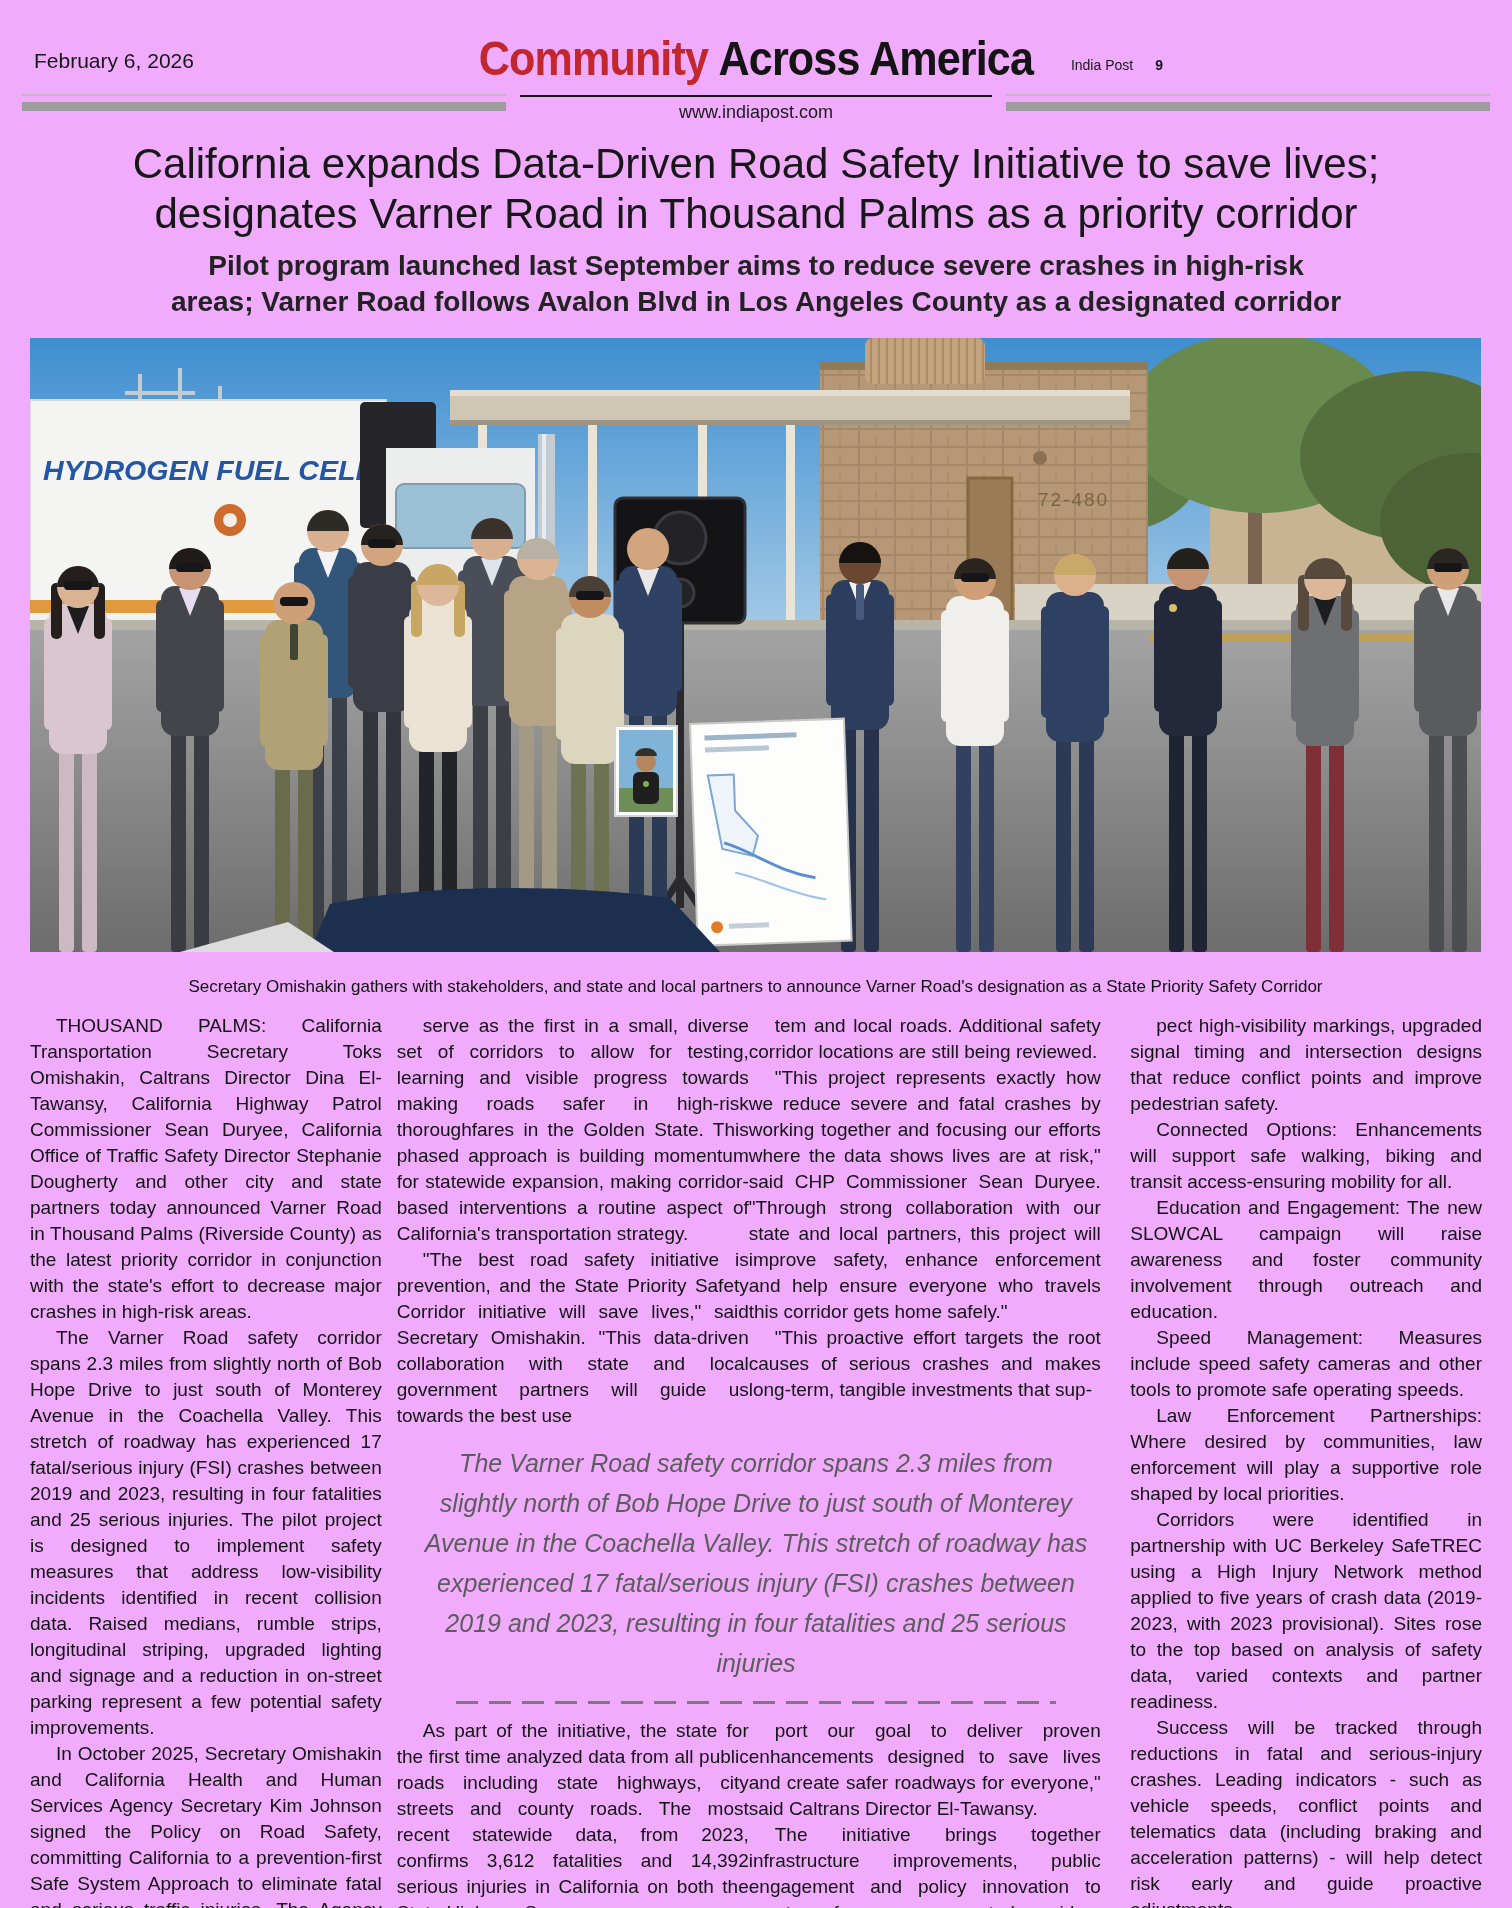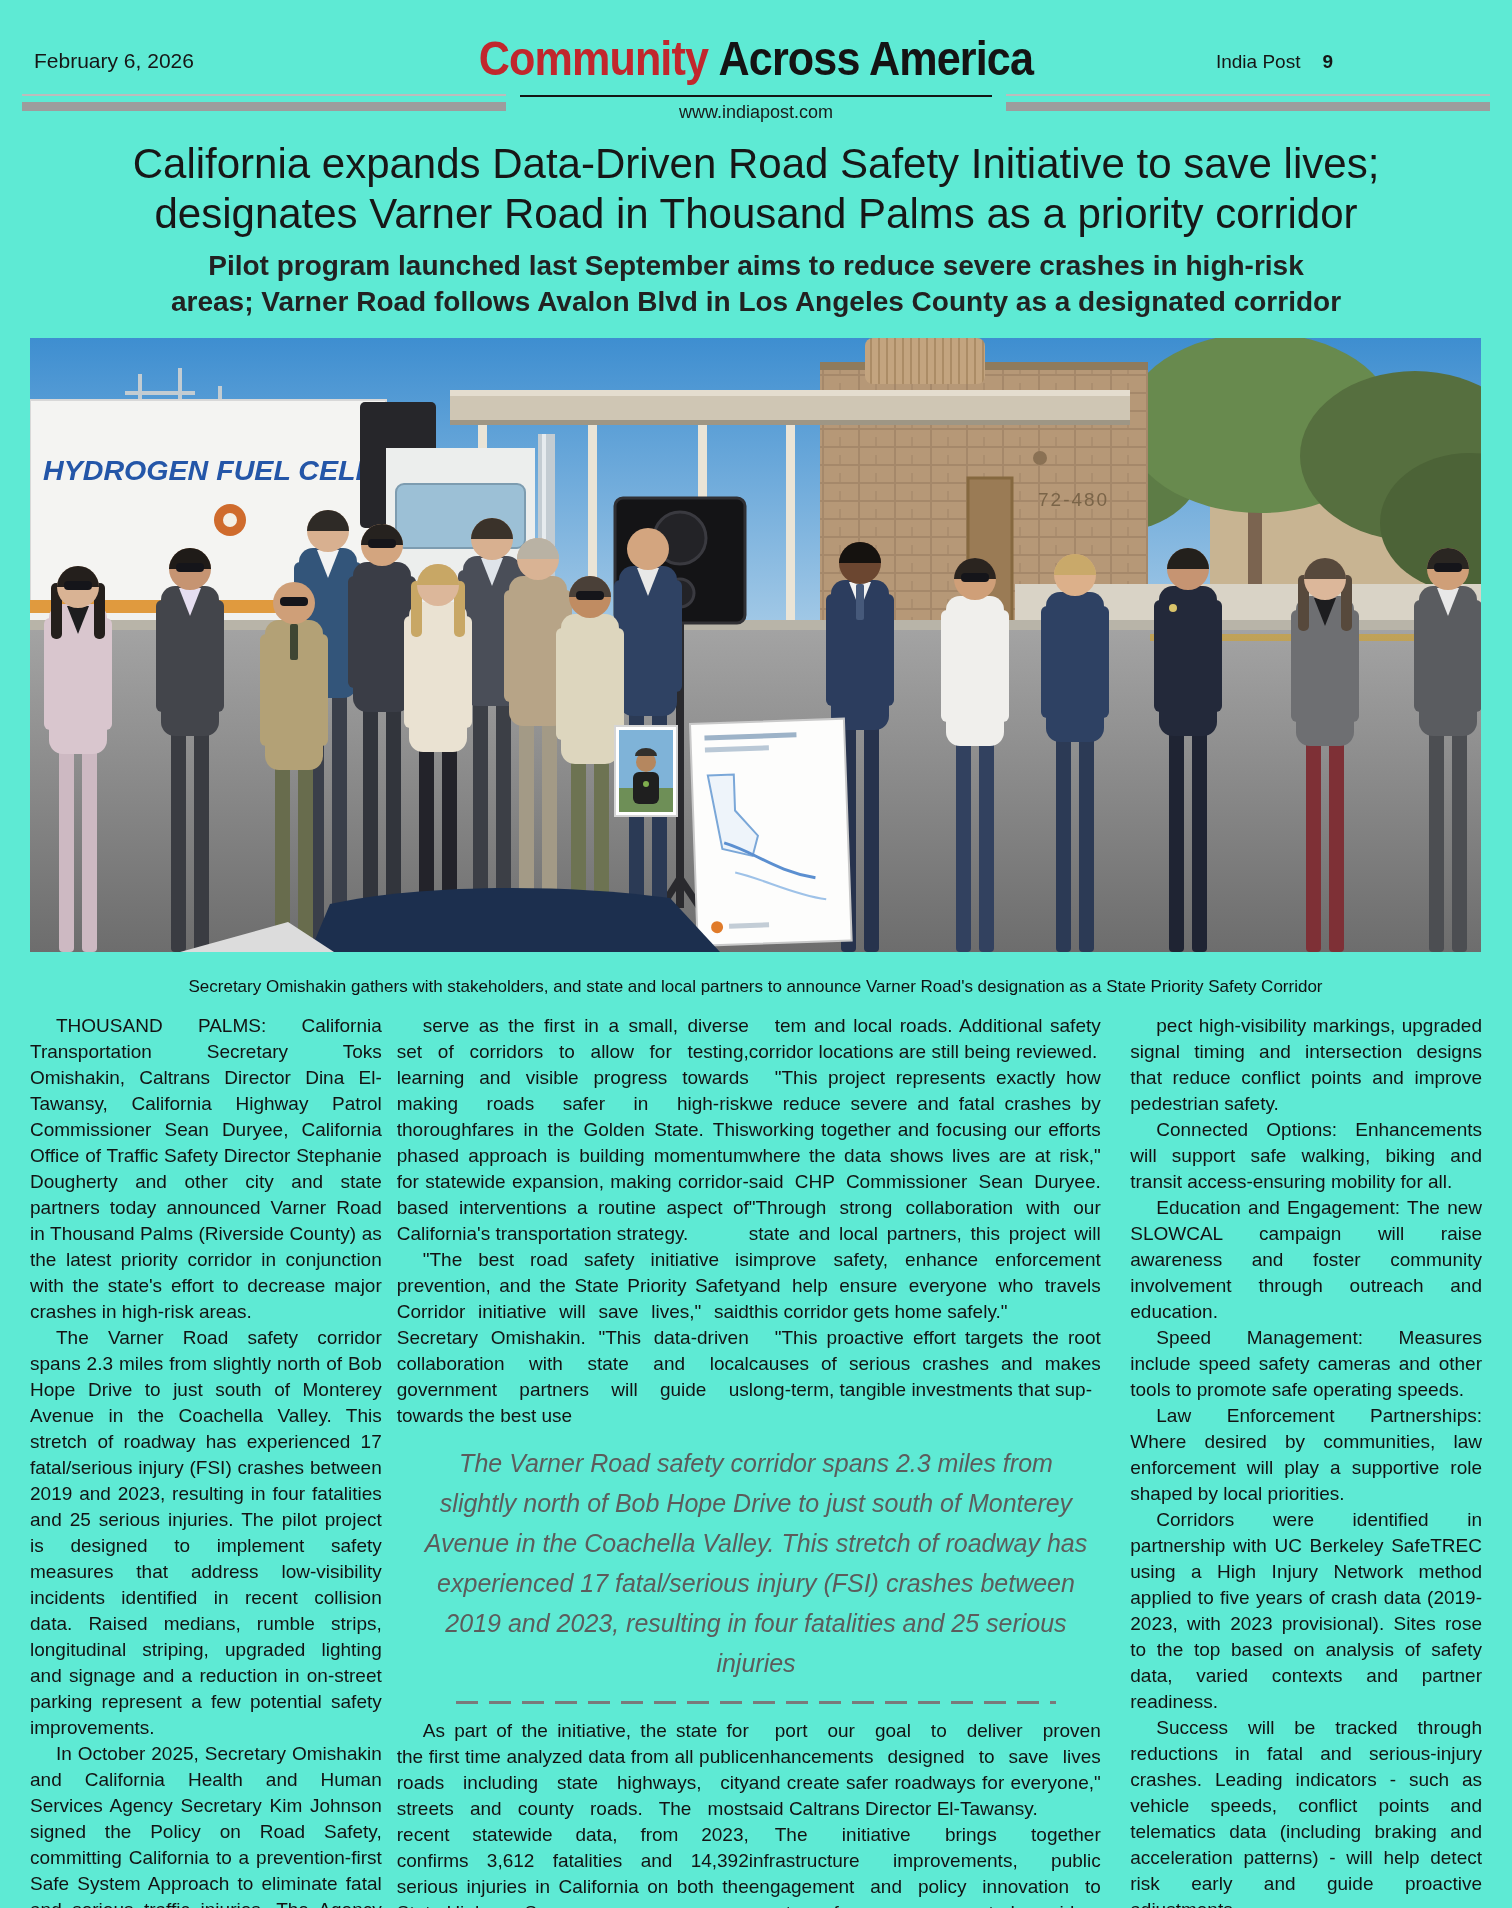--- a/index.html
+++ b/index.html
@@ -1,34 +1,34 @@
 <!DOCTYPE html>
 <html><head>
 <meta charset="utf-8">
 <style>
   * { margin:0; padding:0; box-sizing:border-box; }
   html,body { background:#888; }
   .page {
     position:relative; width:1512px; height:1908px; margin:0 auto;
-    background:#5eead4; font-family:"Liberation Sans", sans-serif; color:#131313;
+    background:#f0abfc; font-family:"Liberation Sans", sans-serif; color:#131313;
     overflow:hidden;
   }
   
   .header-row {
     display:grid; grid-template-columns:1fr auto 1fr; align-items:end;
     padding:34px 34px 0 34px;
   }
   .date { font-size:21px; color:#161616; padding-bottom:10px; }
   .masthead {
     white-space:nowrap; font-weight:bold; font-size:49px; letter-spacing:-1px;
     transform:scaleX(.88); transform-origin:center bottom; line-height:1;
   }
   .masthead .m1 { color:#c1272d; }
   .masthead .m2 { color:#141414; margin-left:12px; }
-  .pub-cell { text-align:center; font-size:19px; color:#161616; padding-bottom:10px; }
+  .pub-cell { text-align:left; font-size:14px; color:#161616; padding-bottom:10px; }
   .pub-cell .pagenum { font-weight:bold; margin-left:22px; }
   
   .rule-row { display:flex; padding:0 22px; margin-top:4px; align-items:flex-start; }
   .rule-side { flex:1; padding-top:7px; }
   .rule-side .thin { height:2px; background:#bcbcbc; margin-bottom:6px; }
   .rule-side .thick { height:9px; background:#9d9d9d; }
   .mast-center { width:500px; text-align:center; }
   .mast-center .blackline { height:2px; background:#141414; margin:8px 14px 5px 14px; }
   .mast-center .site { font-size:18px; color:#1a1a1a; }
   

